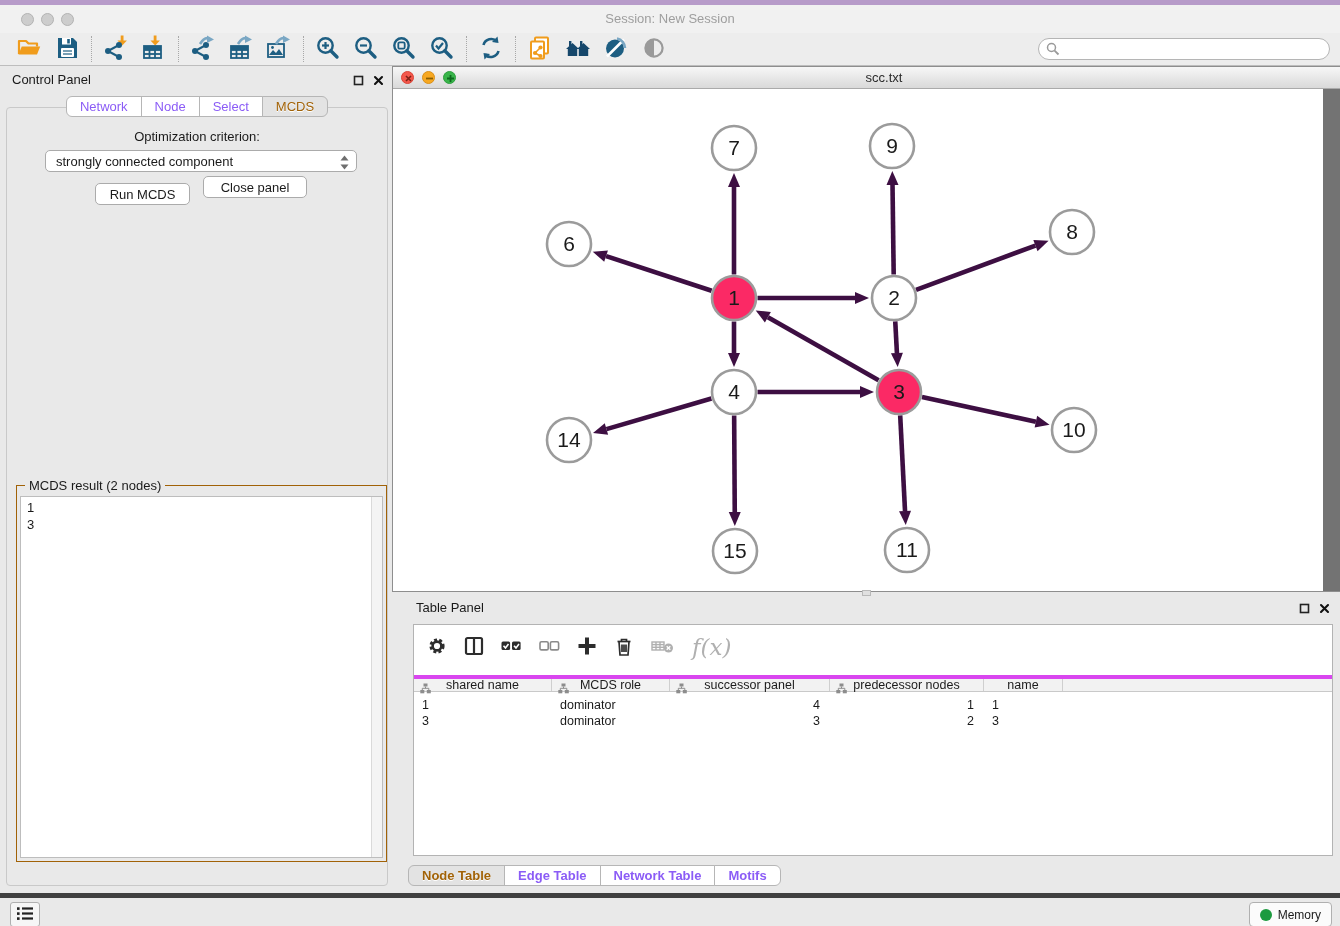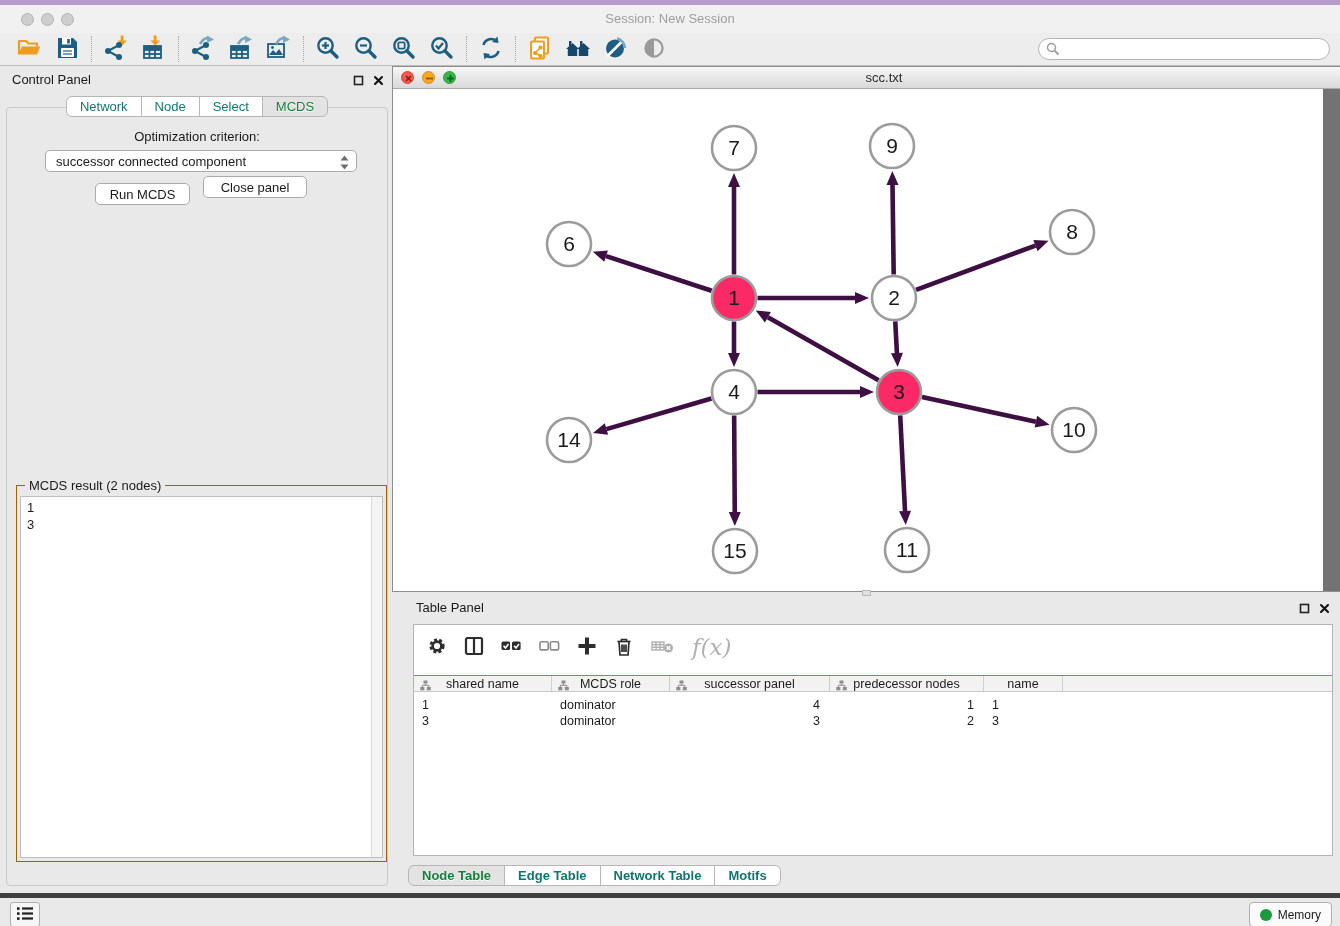--- a/index.html
+++ b/index.html
@@ -23,25 +23,25 @@
                   padding:0 8px 0 26px; font-family:"Liberation Sans",sans-serif; font-size:12px; outline:none; }
   .search-mag { position:absolute; left:8px; top:4px; }
 
   
   .control-panel { position:absolute; left:0; top:66px; width:394px; height:827px; }
   .panel-head { position:absolute; left:0; top:0; width:100%; height:26px; }
   .panel-title { position:absolute; left:12px; top:6px; color:#1a1a1a; }
   .panel-icons { position:absolute; right:10px; top:8px; display:flex; gap:9px; }
   .tabs-row { position:absolute; top:30px; left:0; width:100%; display:flex; justify-content:center; z-index:3; }
   .tab-group { display:flex; }
-  .seg-tab { padding:2px 13px; background:#fff; border:1px solid #b6b6b6; margin-left:-1px; color:#0f766e; height:21px;
+  .seg-tab { padding:2px 13px; background:#fff; border:1px solid #b6b6b6; margin-left:-1px; color:#8b5cf6; height:21px;
              display:flex; align-items:center; font-size:13px; cursor:default; white-space:nowrap; }
   .seg-tab:first-child { border-radius:6px 0 0 6px; margin-left:0; }
   .seg-tab:last-child { border-radius:0 6px 6px 0; }
-  .seg-tab.active { background:#e3e3e3; color:#15803d; text-shadow:0 1px 0 #fff; }
+  .seg-tab.active { background:#e3e3e3; color:#a16207; text-shadow:0 1px 0 #fff; }
   .cp-content { position:absolute; left:6px; top:41px; width:382px; height:779px; background:#e9e9e9;
                 border:1px solid #c9c9c9; border-radius:4px; }
   .opt-label { position:absolute; top:21px; left:0; width:100%; text-align:center; }
   .dropdown { position:absolute; top:42px; left:38px; width:312px; height:22px; background:#fff;
               border:1px solid #ababab; border-radius:5px; display:flex; align-items:center; padding:0 22px 0 10px; }
   .dd-stepper { position:absolute; right:7px; top:4px; }
   .btn { position:absolute; height:22px; background:#fff; border:1px solid #ababab; border-radius:5px;
          display:flex; align-items:center; justify-content:center; font-size:13px; cursor:default; }
   .fieldset { position:absolute; left:9px; top:377px; width:371px; height:377px; border:1px solid #a16207; }
   .fieldset-legend { position:absolute; left:8px; top:-8px; background:#e9e9e9; padding:0 4px; }
@@ -63,21 +63,21 @@
   .net-canvas { position:absolute; left:0; top:22px; width:930px; height:502px; background:#fff; }
 
   
   .table-panel { position:absolute; left:408px; top:594px; width:932px; height:299px; }
   .tp-title { position:absolute; left:8px; top:6px; }
   .tp-icons { position:absolute; right:10px; top:8px; display:flex; gap:9px; }
   .tp-box { position:absolute; left:5px; top:30px; width:920px; height:232px; background:#fff; border:1px solid #b3b3b3; }
   .tp-toolbar { position:absolute; left:0; top:0; width:100%; height:44px; display:flex; align-items:center; padding-left:13px; gap:17px; }
   .tp-tb-btn { display:flex; align-items:center; justify-content:center; min-width:20px; height:22px; cursor:default; }
   .grid-head { position:absolute; left:0; top:50px; width:100%; height:17px; display:flex;
-               background:#f2f2f2; border-top:1px solid #d946ef; border-bottom:1px solid #c9c9c9; }
+               background:#f2f2f2; border-top:4px solid #d946ef; border-bottom:1px solid #c9c9c9; }
   .gh-cell { position:relative; height:100%; border-right:1px solid #cfcfcf; display:flex; align-items:center; justify-content:center;
              font-size:12.5px; color:#1c1c1c; }
   .gh-ic { position:absolute; left:6px; top:4px; }
   .grid-row { position:absolute; left:0; width:100%; height:16px; display:flex; font-size:12.5px; background:#fff; }
   .gr-cell { height:100%; display:flex; align-items:center; overflow:hidden; }
   .bottom-tabs { position:absolute; left:0; top:271px; width:100%; display:flex; justify-content:flex-start; }
   .bold-tab { font-weight:bold; }
 
   
   .statusbar { position:absolute; left:0; top:893px; width:1340px; height:33px; background:#e9e9e9; border-top:5px solid #404040; }
@@ -298,21 +298,21 @@
         <div class="tab-group" id="cp-tabs">
           <div class="seg-tab">Network</div>
           <div class="seg-tab">Node</div>
           <div class="seg-tab">Select</div>
           <div class="seg-tab active">MCDS</div>
         </div>
       </div>
     <div class="cp-content">
       <div class="opt-label">Optimization criterion:</div>
       <div class="dropdown">
-        <span>successor connected component</span>
+        <span>strongly connected component</span>
         <span class="dd-stepper"><svg width="9" height="15" viewBox="0 0 9 15" xmlns="http://www.w3.org/2000/svg">
               <path d="M4.5 0.5 L8.5 5.4 H0.5 Z" fill="#6e6e6e"></path>
               <path d="M4.5 14.5 L8.5 9.6 H0.5 Z" fill="#6e6e6e"></path>
             </svg></span>
       </div>
       <div class="btn" style="left:88px;top:75px;width:95px">
         <span>Run MCDS</span>
       </div>
       <div class="btn" style="left:196px;top:68px;width:104px">
         <span>Close panel</span>

